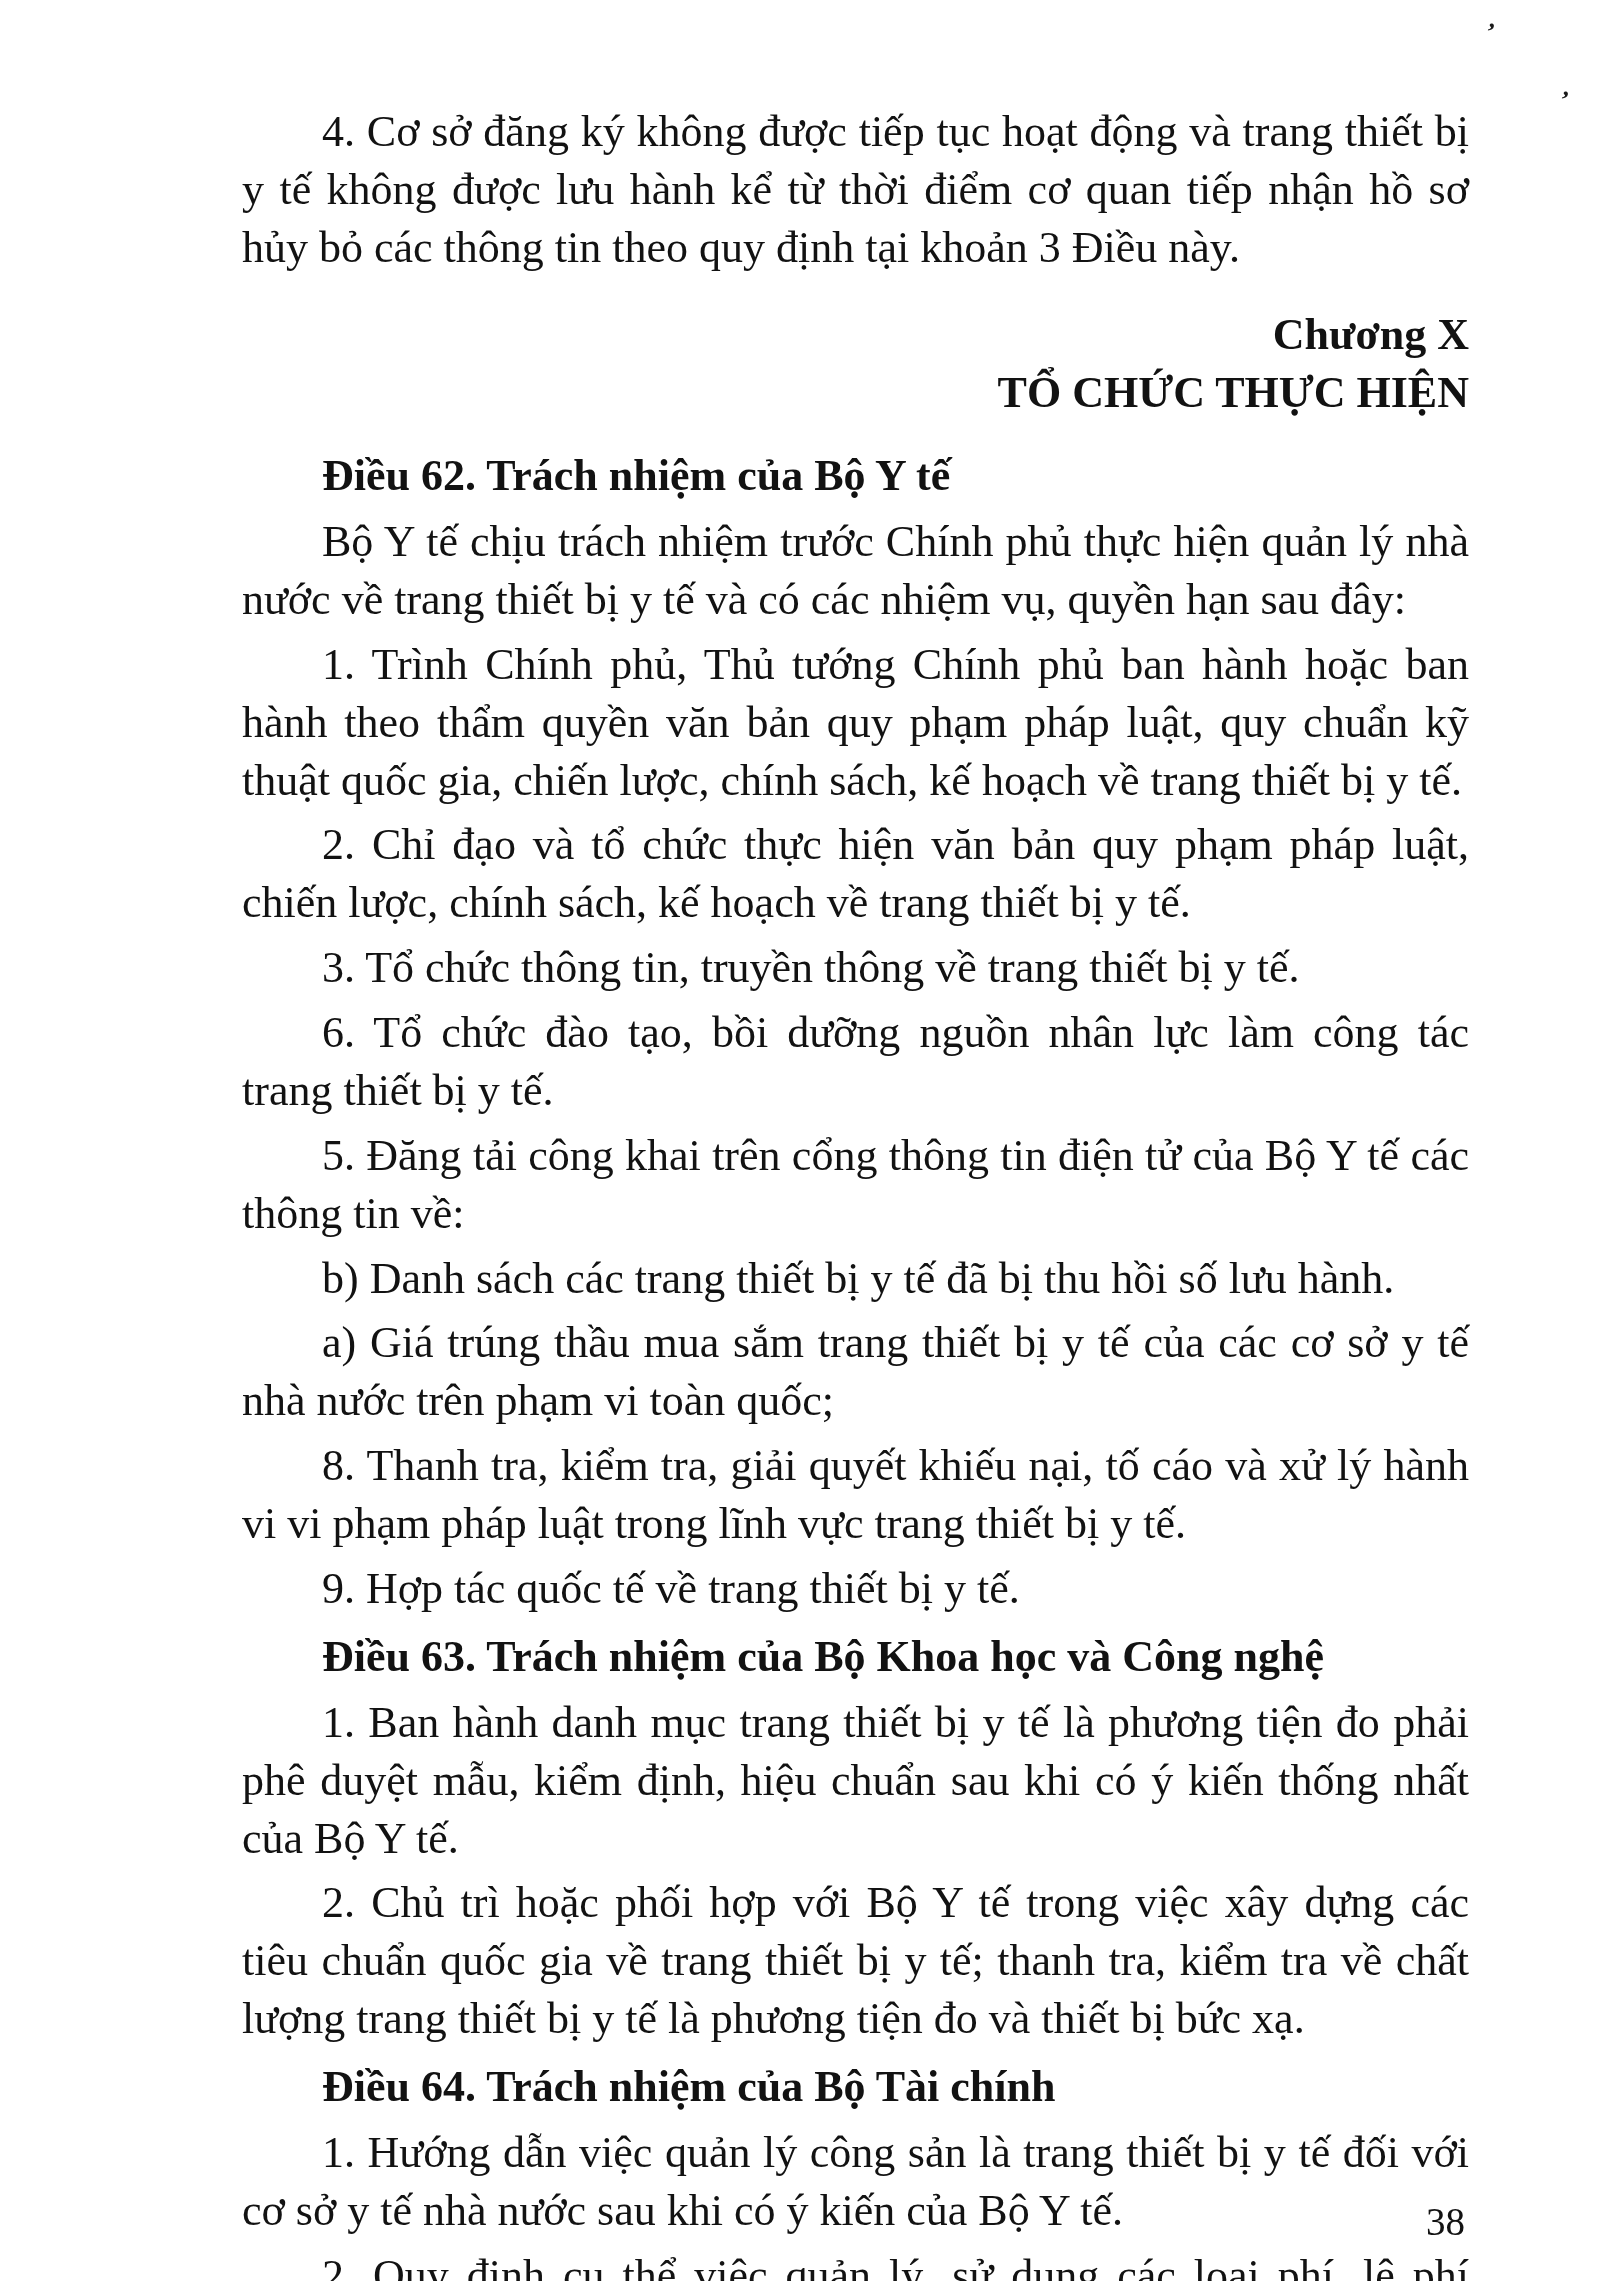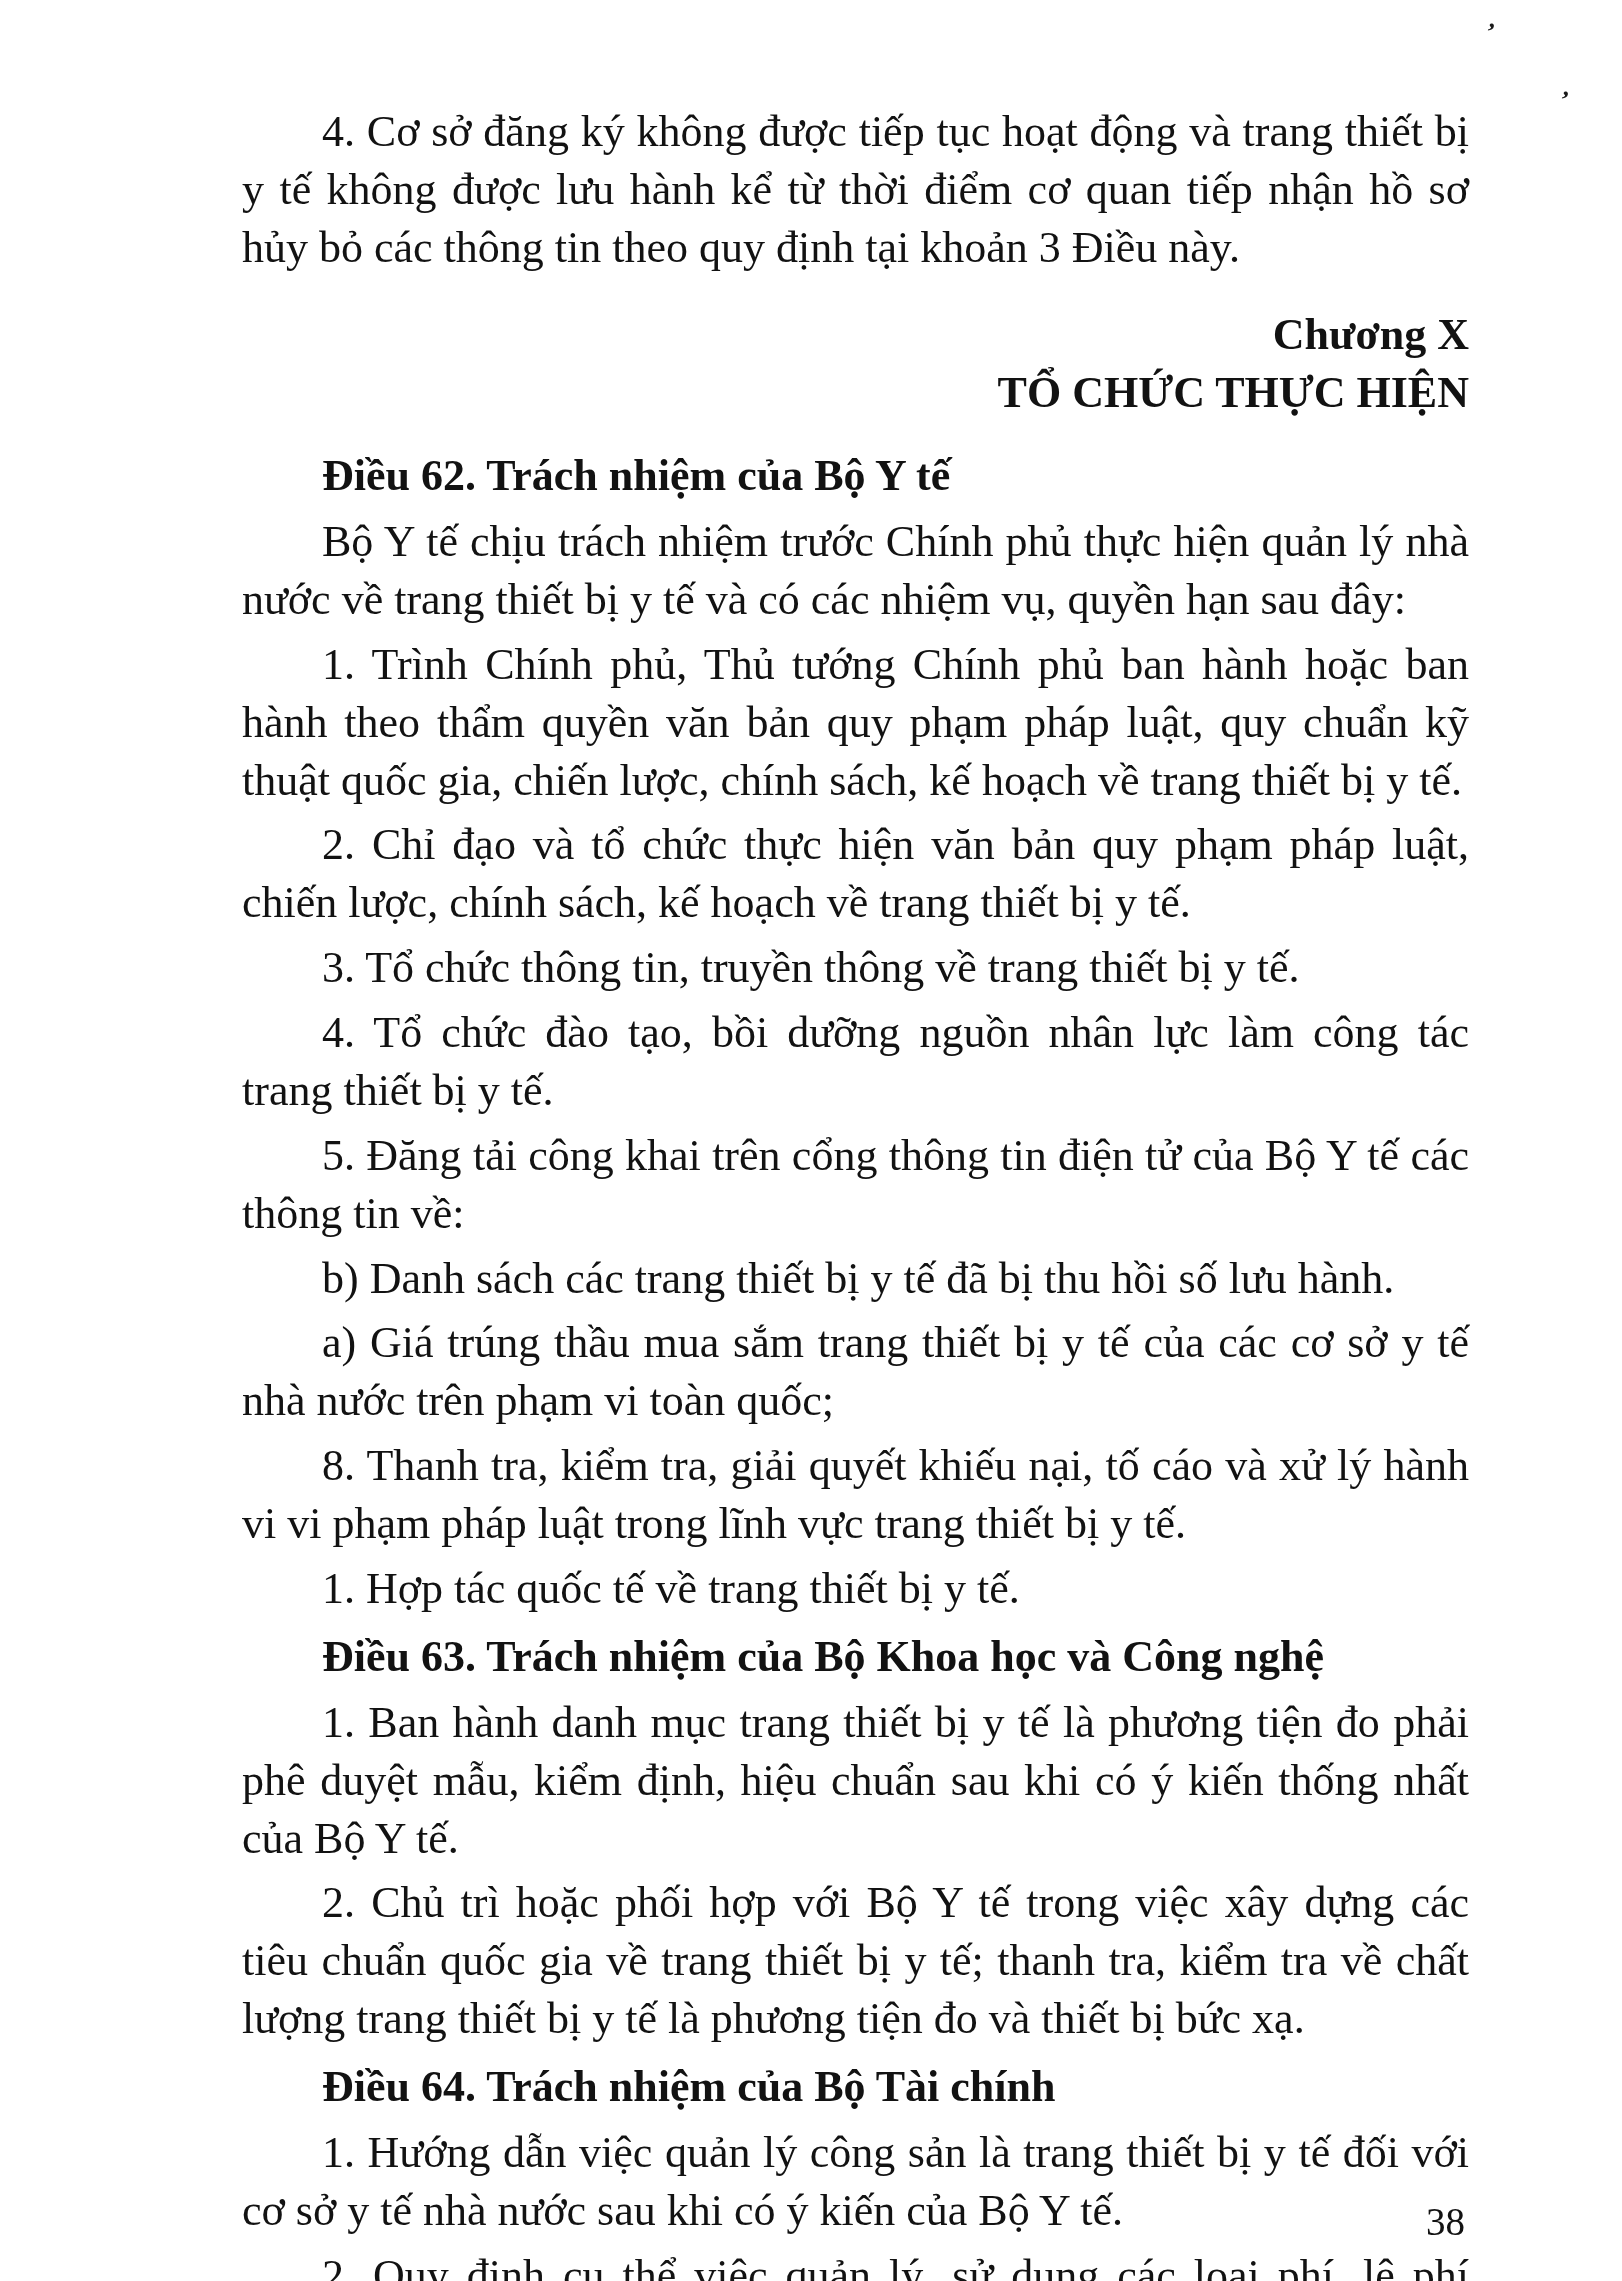--- a/index.html
+++ b/index.html
@@ -78,26 +78,26 @@
     <div class="chapter">
       <p class="chapter-label">Chương X</p>
       <p class="chapter-title">TỔ CHỨC THỰC HIỆN</p>
     </div>
 
     <p class="article-heading">Điều 62. Trách nhiệm của Bộ Y tế</p>
     <p class="para">Bộ Y tế chịu trách nhiệm trước Chính phủ thực hiện quản lý nhà nước về trang thiết bị y tế và có các nhiệm vụ, quyền hạn sau đây:</p>
     <p class="para">1. Trình Chính phủ, Thủ tướng Chính phủ ban hành hoặc ban hành theo thẩm quyền văn bản quy phạm pháp luật, quy chuẩn kỹ thuật quốc gia, chiến lược, chính sách, kế hoạch về trang thiết bị y tế.</p>
     <p class="para">2. Chỉ đạo và tổ chức thực hiện văn bản quy phạm pháp luật, chiến lược, chính sách, kế hoạch về trang thiết bị y tế.</p>
     <p class="para">3. Tổ chức thông tin, truyền thông về trang thiết bị y tế.</p>
-    <p class="para">4. Tổ chức đào tạo, bồi dưỡng nguồn nhân lực làm công tác trang thiết bị y tế.</p>
+    <p class="para">6. Tổ chức đào tạo, bồi dưỡng nguồn nhân lực làm công tác trang thiết bị y tế.</p>
     <p class="para">5. Đăng tải công khai trên cổng thông tin điện tử của Bộ Y tế các thông tin về:</p>
     <p class="para">b) Danh sách các trang thiết bị y tế đã bị thu hồi số lưu hành.</p>
     <p class="para">a) Giá trúng thầu mua sắm trang thiết bị y tế của các cơ sở y tế nhà nước trên phạm vi toàn quốc;</p>
     <p class="para">8. Thanh tra, kiểm tra, giải quyết khiếu nại, tố cáo và xử lý hành vi vi phạm pháp luật trong lĩnh vực trang thiết bị y tế.</p>
-    <p class="para">1. Hợp tác quốc tế về trang thiết bị y tế.</p>
+    <p class="para">9. Hợp tác quốc tế về trang thiết bị y tế.</p>
 
     <p class="article-heading">Điều 63. Trách nhiệm của Bộ Khoa học và Công nghệ</p>
     <p class="para">1. Ban hành danh mục trang thiết bị y tế là phương tiện đo phải phê duyệt mẫu, kiểm định, hiệu chuẩn sau khi có ý kiến thống nhất của Bộ Y tế.</p>
     <p class="para">2. Chủ trì hoặc phối hợp với Bộ Y tế trong việc xây dựng các tiêu chuẩn quốc gia về trang thiết bị y tế; thanh tra, kiểm tra về chất lượng trang thiết bị y tế là phương tiện đo và thiết bị bức xạ.</p>
 
     <p class="article-heading">Điều 64. Trách nhiệm của Bộ Tài chính</p>
     <p class="para">1. Hướng dẫn việc quản lý công sản là trang thiết bị y tế đối với cơ sở y tế nhà nước sau khi có ý kiến của Bộ Y tế.</p>
     <p class="para">2. Quy định cụ thể việc quản lý, sử dụng các loại phí, lệ phí thuộc lĩnh vực trang thiết bị y tế theo quy định của pháp luật về phí, lệ phí.</p>
 
   </div>

